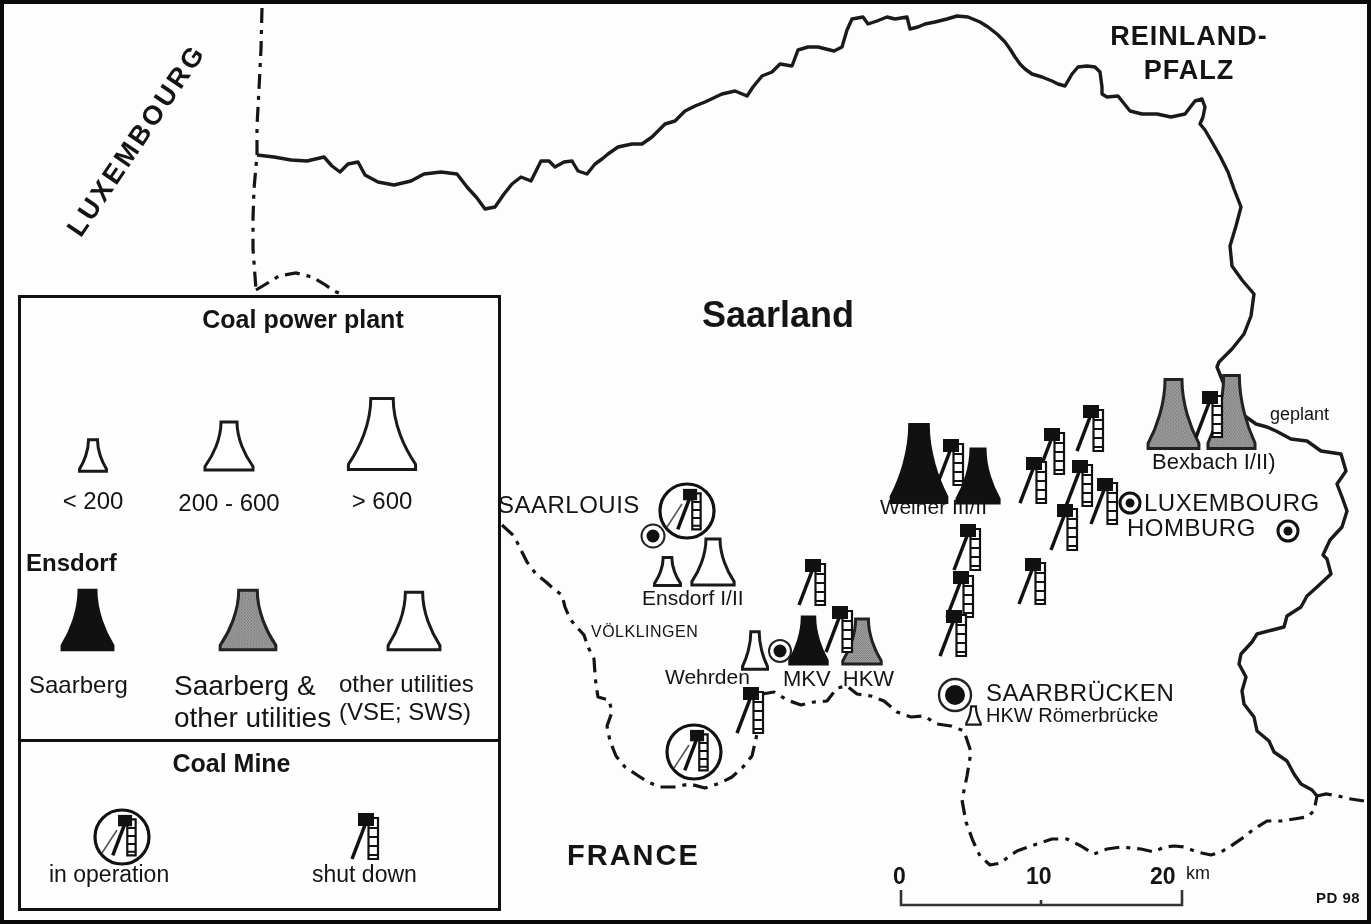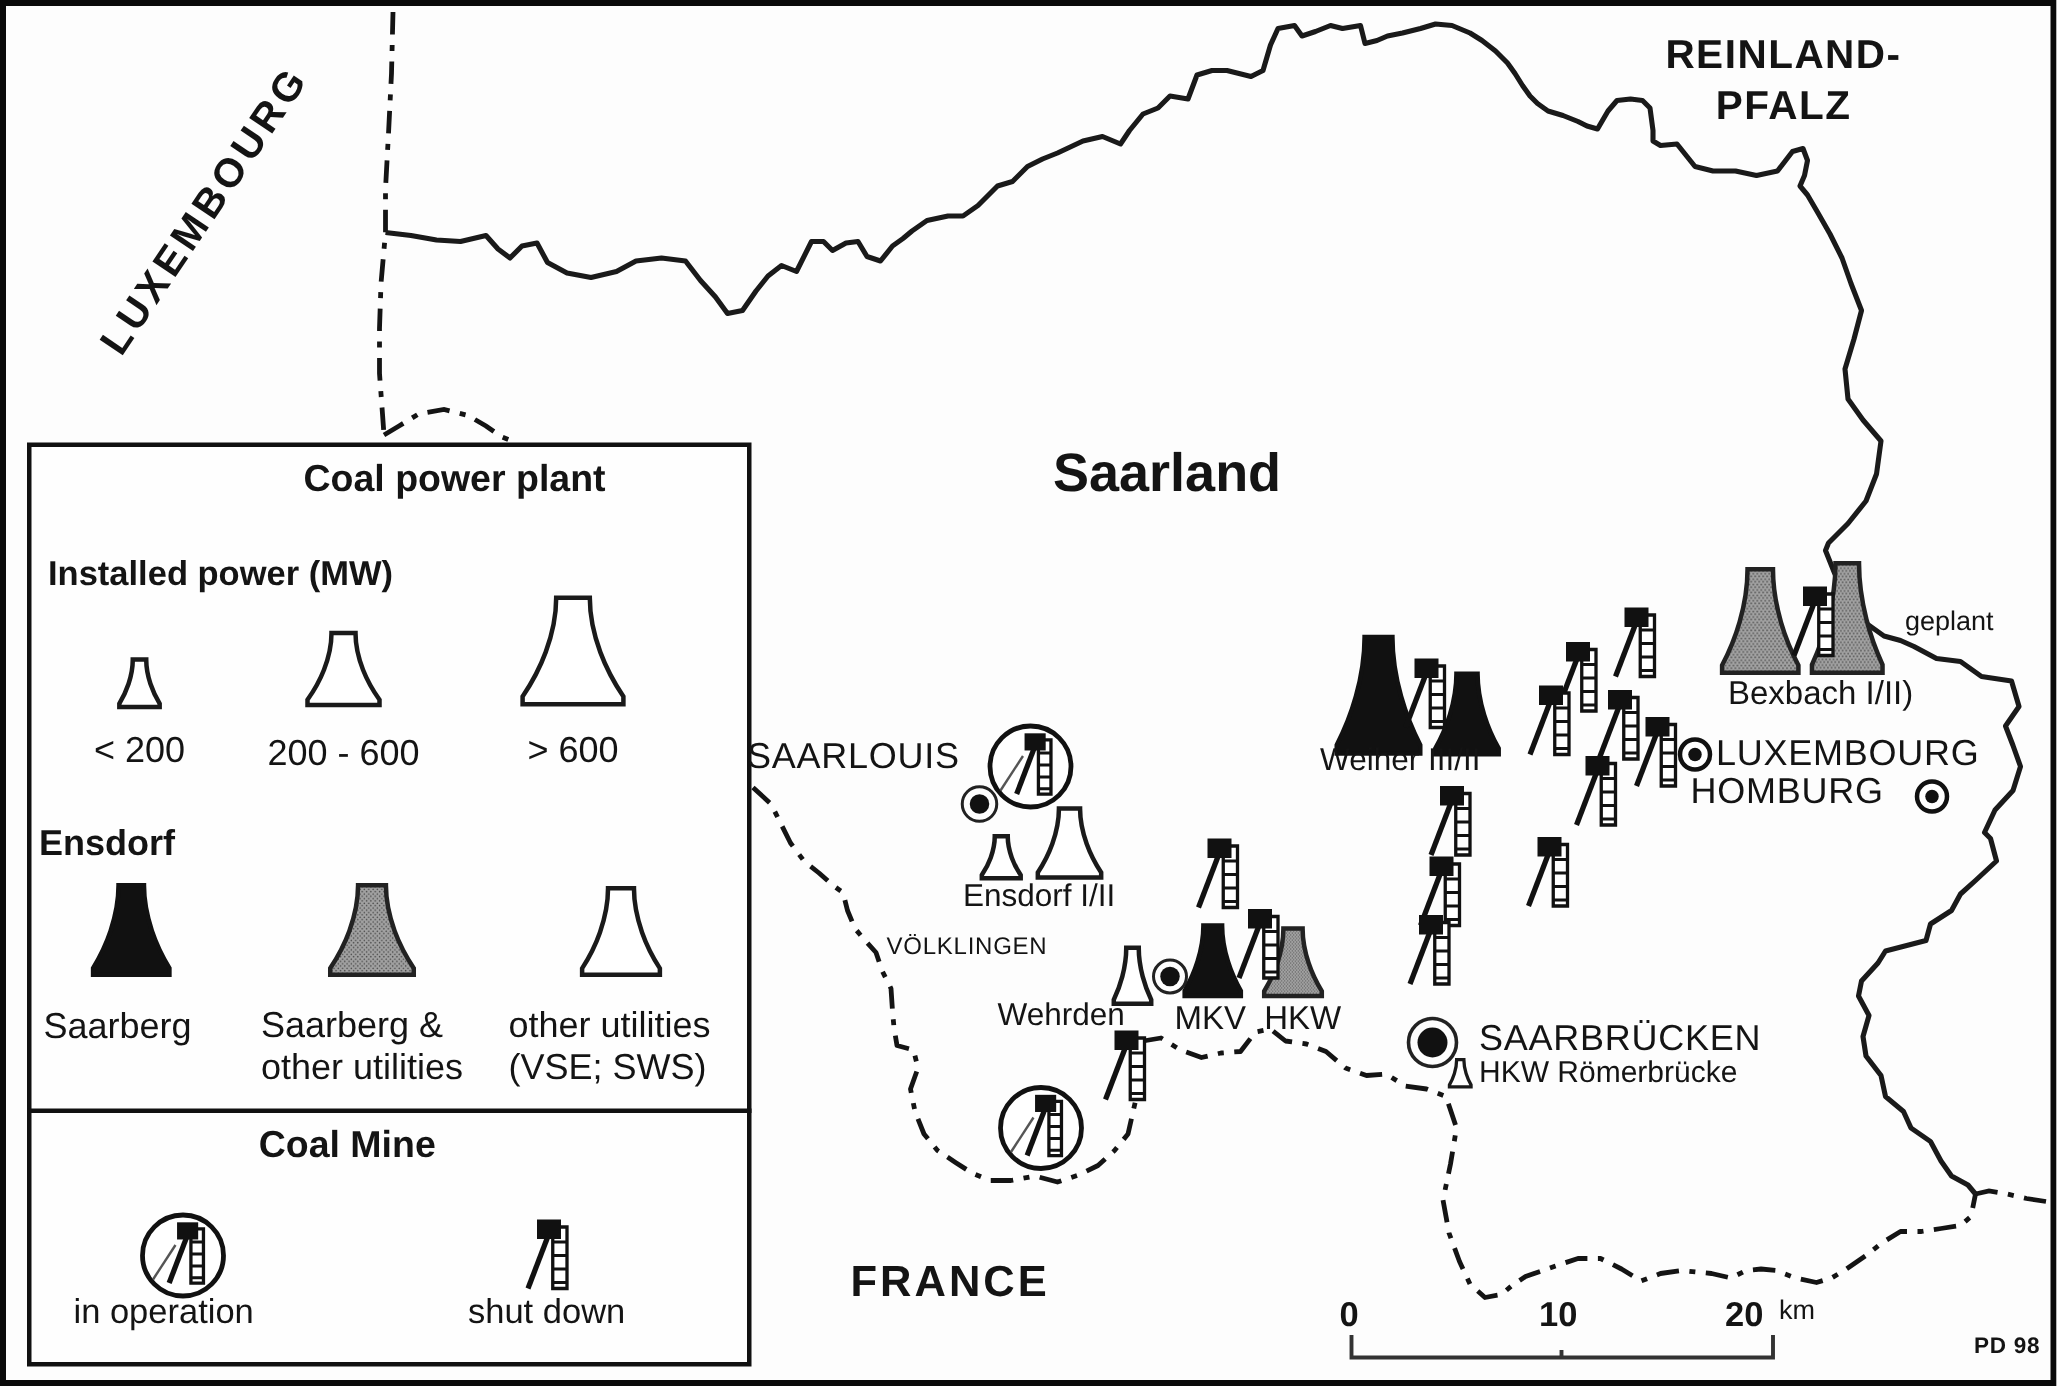--- a/index.html
+++ b/index.html
@@ -145,27 +145,26 @@
   <div class="lbl txt" style="left:1123px;top:511px;font-size:24px;letter-spacing:0.5px;">HOMBURG</div>
 
   <div class="lbl txt" style="left:638px;top:582px;font-size:21px;">Ensdorf I/II</div>
   <div class="lbl txt" style="left:876px;top:491px;font-size:21px;">Weiher III/II</div>
   <div class="lbl txt" style="left:1148px;top:446px;font-size:22px;">Bexbach I/II)</div>
   <div class="lbl txt" style="left:1266px;top:401px;font-size:18px;">geplant</div>
   <div class="lbl txt" style="left:779px;top:663px;font-size:22px;word-spacing:6px;">MKV HKW</div>
   <div class="lbl txt" style="left:982px;top:700px;font-size:20px;">HKW Römerbrücke</div>
 
   <div class="lbl txt bold" style="left:14px;top:302px;width:570px;text-align:center;font-size:25px;">Coal power plant</div>
-  <div class="lbl txt bold" style="left:28px;top:366px;font-size:23px;">Installed power (MW)</div>
   <div class="lbl txt" style="left:39px;top:484px;width:100px;text-align:center;font-size:24px;">&lt; 200</div>
   <div class="lbl txt" style="left:172px;top:486px;width:106px;text-align:center;font-size:24px;">200 - 600</div>
   <div class="lbl txt" style="left:333px;top:484px;width:90px;text-align:center;font-size:24px;">&gt; 600</div>
   <div class="lbl txt bold" style="left:22px;top:546px;font-size:24px;">Ensdorf</div>
   <div class="lbl txt" style="left:25px;top:668px;font-size:24px;">Saarberg</div>
-  <div class="lbl txt pre" style="left:170px;top:666px;font-size:24px;line-height:1.15;">Saarberg &amp;
+  <div class="lbl txt pre" style="left:170px;top:666px;font-size:28px;line-height:1.15;">Saarberg &amp;
 other utilities</div>
   <div class="lbl txt pre" style="left:335px;top:666px;font-size:24px;line-height:1.15;">other utilities
 (VSE; SWS)</div>
   <div class="lbl txt bold" style="left:14px;top:746px;width:427px;text-align:center;font-size:25px;">Coal Mine</div>
   <div class="lbl txt" style="left:45px;top:858px;font-size:23px;">in operation</div>
   <div class="lbl txt" style="left:308px;top:858px;font-size:23px;">shut down</div>
 
   <div class="lbl txt bold" style="left:889px;top:860px;font-size:23px;">0</div>
   <div class="lbl txt bold" style="left:1022px;top:860px;font-size:23px;">10</div>
   <div class="lbl txt bold" style="left:1146px;top:860px;font-size:23px;">20</div>

